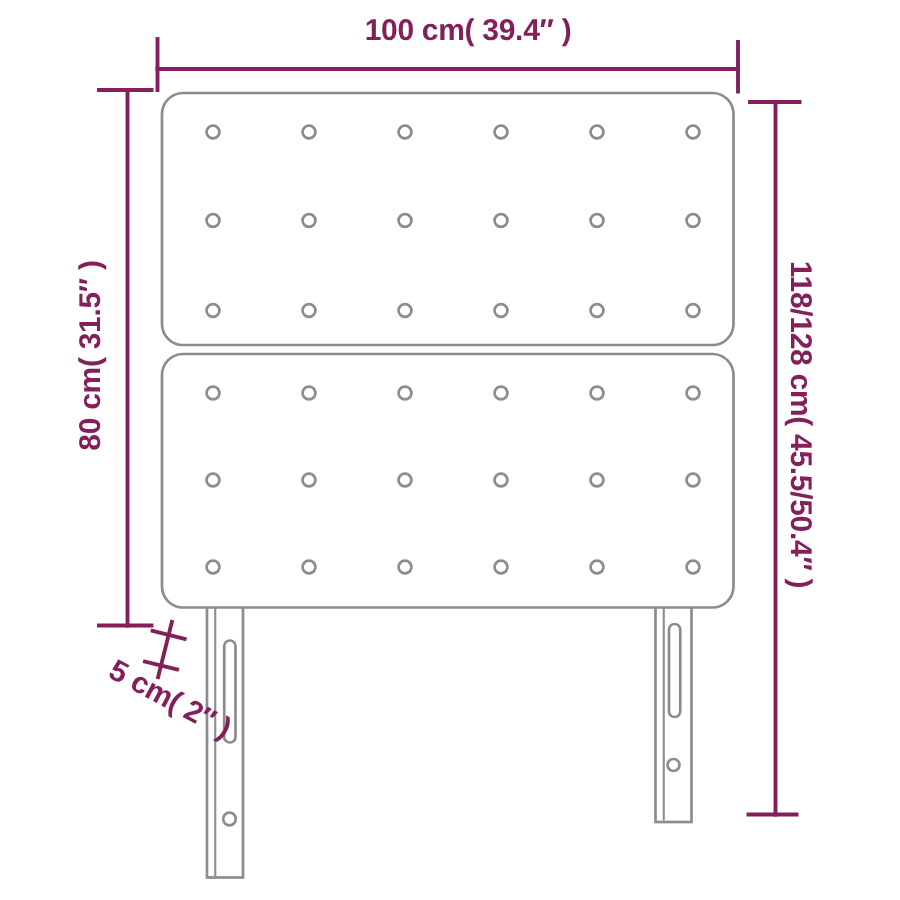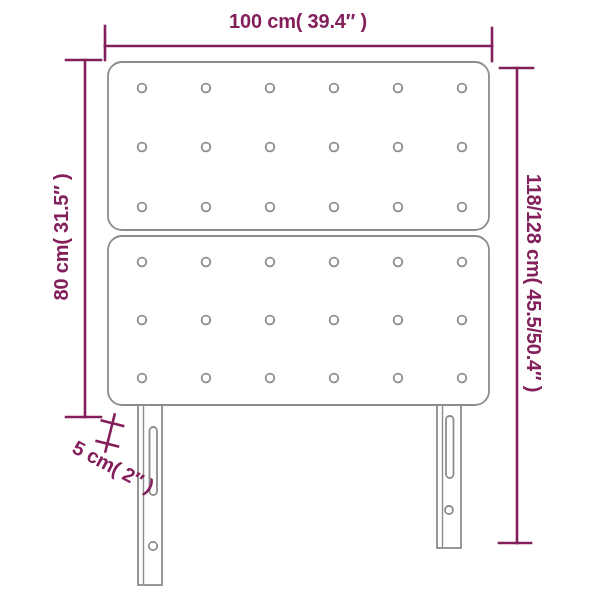--- a/index.html
+++ b/index.html
@@ -20,21 +20,21 @@
   
   .dim-label{
     position:absolute;
     color:var(--accent,#83205c);
     font-weight:700;
     font-size:20px;
     letter-spacing:-0.2px;
     white-space:nowrap;
     transform-origin:center center;
   }
-  .lbl-top{left:298px;top:21px;transform:translate(-50%,-50%);}
+  .lbl-top{left:312px;top:21px;transform:translate(-50%,-50%);}
   .lbl-left{left:61px;top:237px;transform:translate(-50%,-50%) rotate(-90deg);}
   .lbl-right{left:533px;top:283px;transform:translate(-50%,-50%) rotate(90deg);}
   .lbl-thick{left:113px;top:467px;transform:translate(-50%,-50%) rotate(28deg);}
 </style>
 </head>
 <body>
 
 <div class="stage">
 
   <svg width="600" height="600" viewBox="0 0 600 600">

